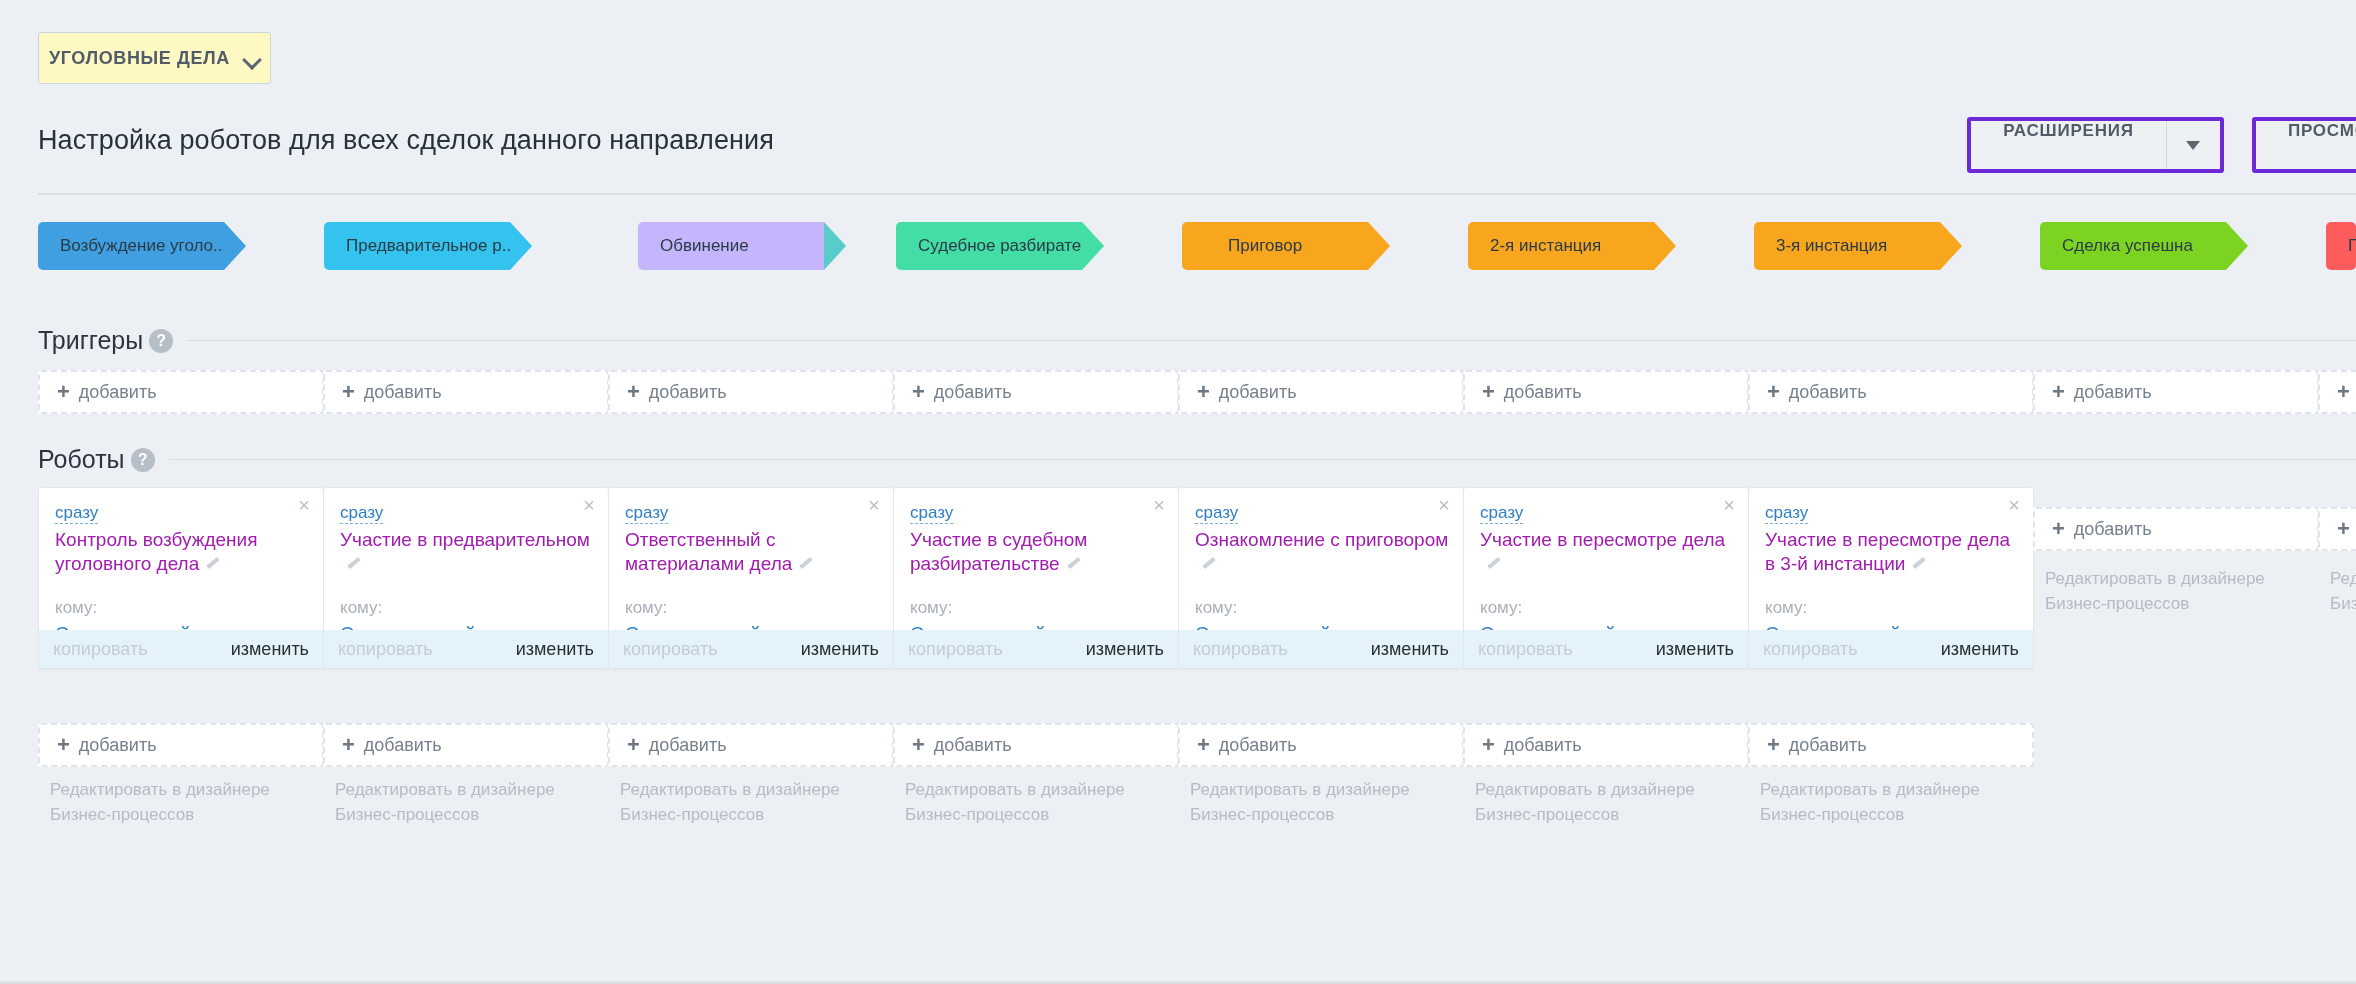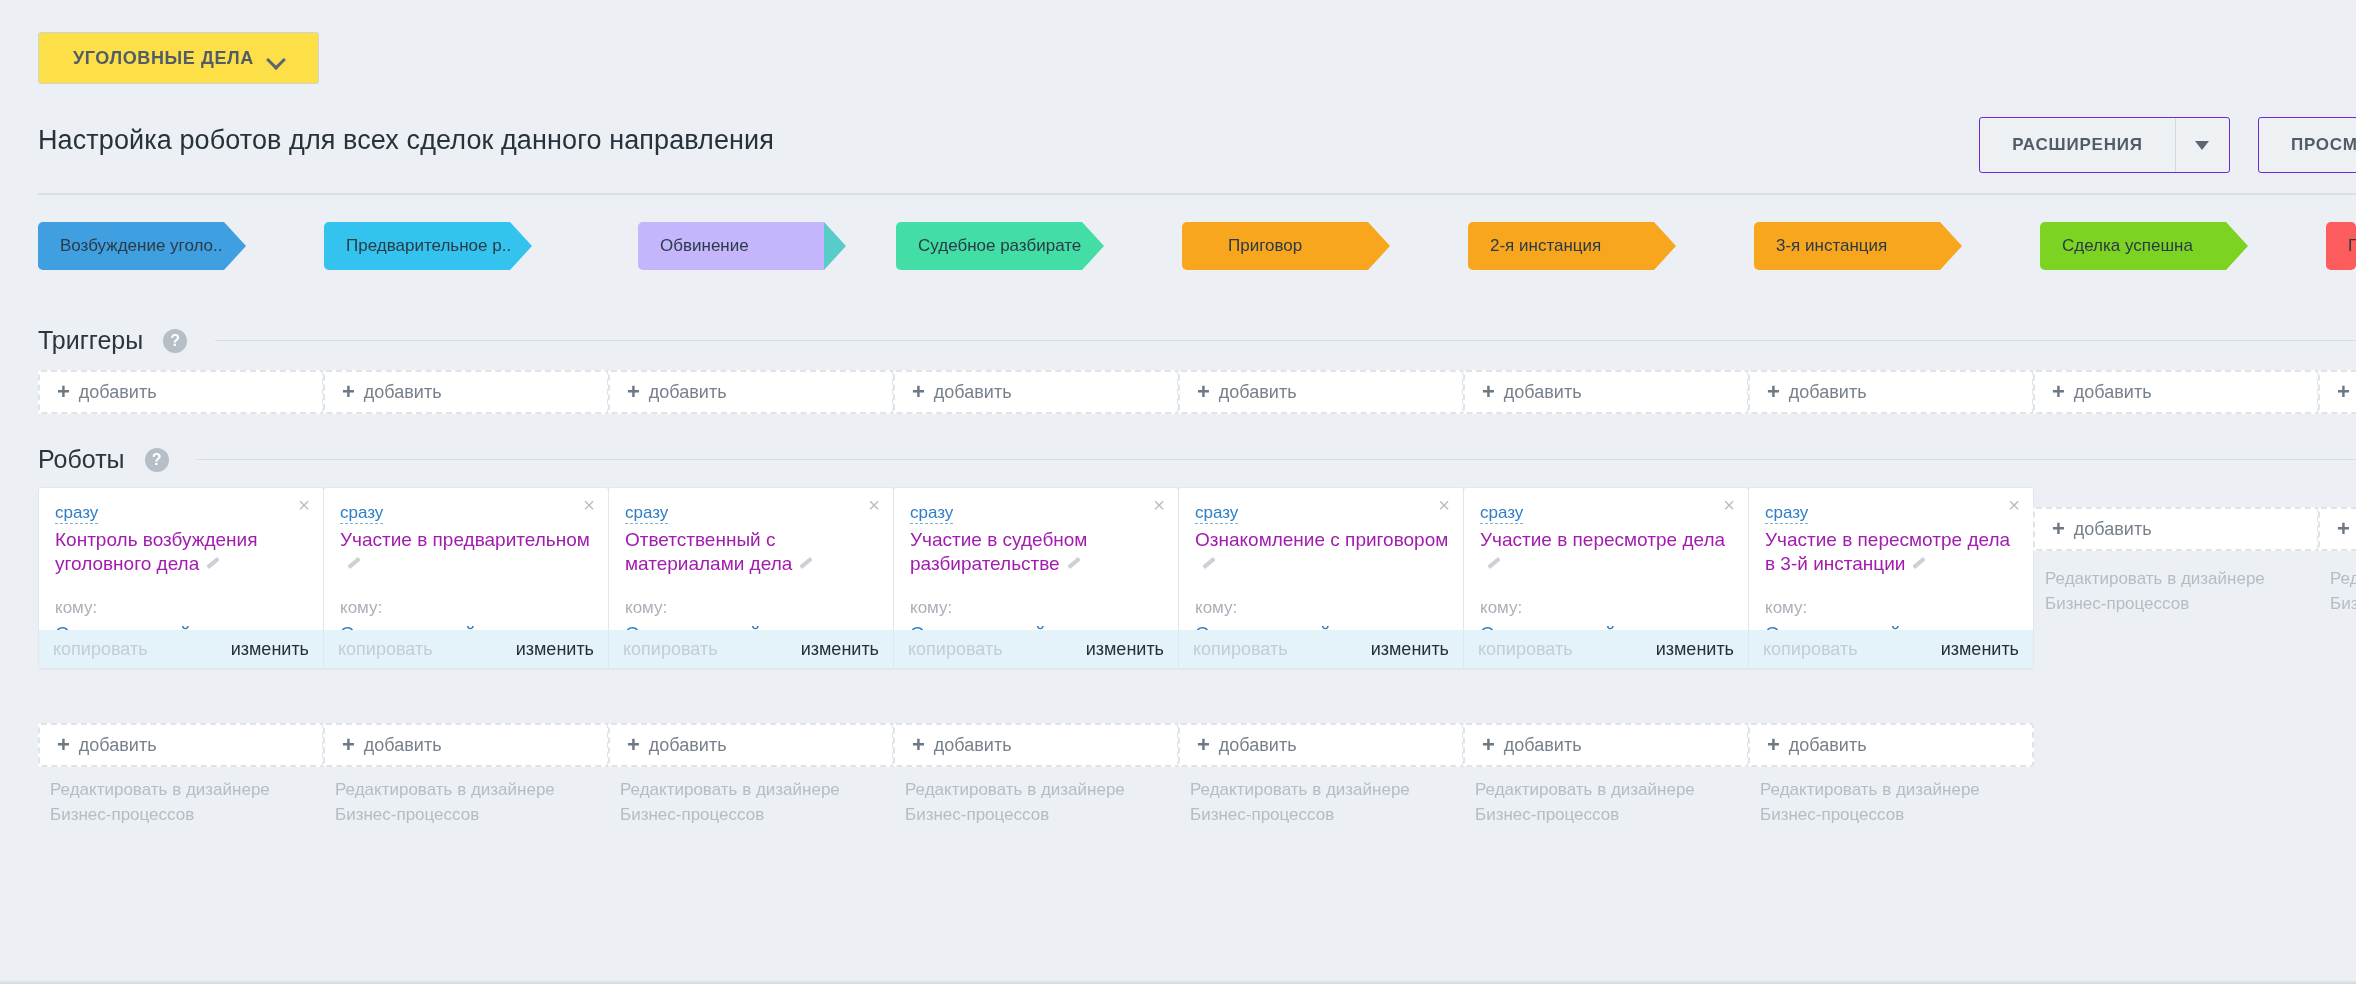--- a/index.html
+++ b/index.html
@@ -22,23 +22,23 @@
   
   .topbar {
     position: absolute;
     left: 0; top: 0; right: 0;
     height: 200px;
   }
   .pipeline-select {
     position: absolute;
     left: 38px; top: 32px;
     height: 52px;
-    padding: 0 34px;
+    padding: 0 10px;
     display: flex; align-items: center; gap: 14px;
-    background: #fde047;
+    background: #fef9c3;
     border: 1px solid #ccd4dc;
     border-radius: 3px;
     cursor: pointer;
     user-select: none;
   }
   .pipeline-select .lbl {
     font-size: 18px;
     font-weight: bold;
     letter-spacing: 0.6px;
     color: #525c69;
@@ -72,24 +72,23 @@
   .topbtns {
     position: absolute;
     right: 0px; top: 117px;
     display: flex;
     align-items: center;
     gap: 28px;
   }
   .btn-outline {
     height: 56px;
     background: #eef1f4;
-    border: 1px solid #6d28d9;
+    border: 4px solid #6d28d9;
     border-radius: 3px;
     display: flex;
-    align-items: center;
     cursor: pointer;
     user-select: none;
   }
   .btn-outline .txt {
     font-size: 17px;
     font-weight: bold;
     letter-spacing: 0.8px;
     color: #525c69;
     text-transform: uppercase;
     padding: 0 32px;
@@ -151,21 +150,21 @@
     border-left: 22px solid currentColor;
   }
   .stage.noarrow { border-radius: 5px; }
 
   
   .sec-head {
     position: absolute;
     left: 38px;
     display: flex;
     align-items: center;
-    gap: 20px;
+    gap: 6px;
     right: 0;
   }
   .sec-head .sec-title {
     font-size: 25px;
     color: #2b3440;
     white-space: nowrap;
   }
   .help-icon {
     width: 24px; height: 24px;
     border-radius: 50%;

